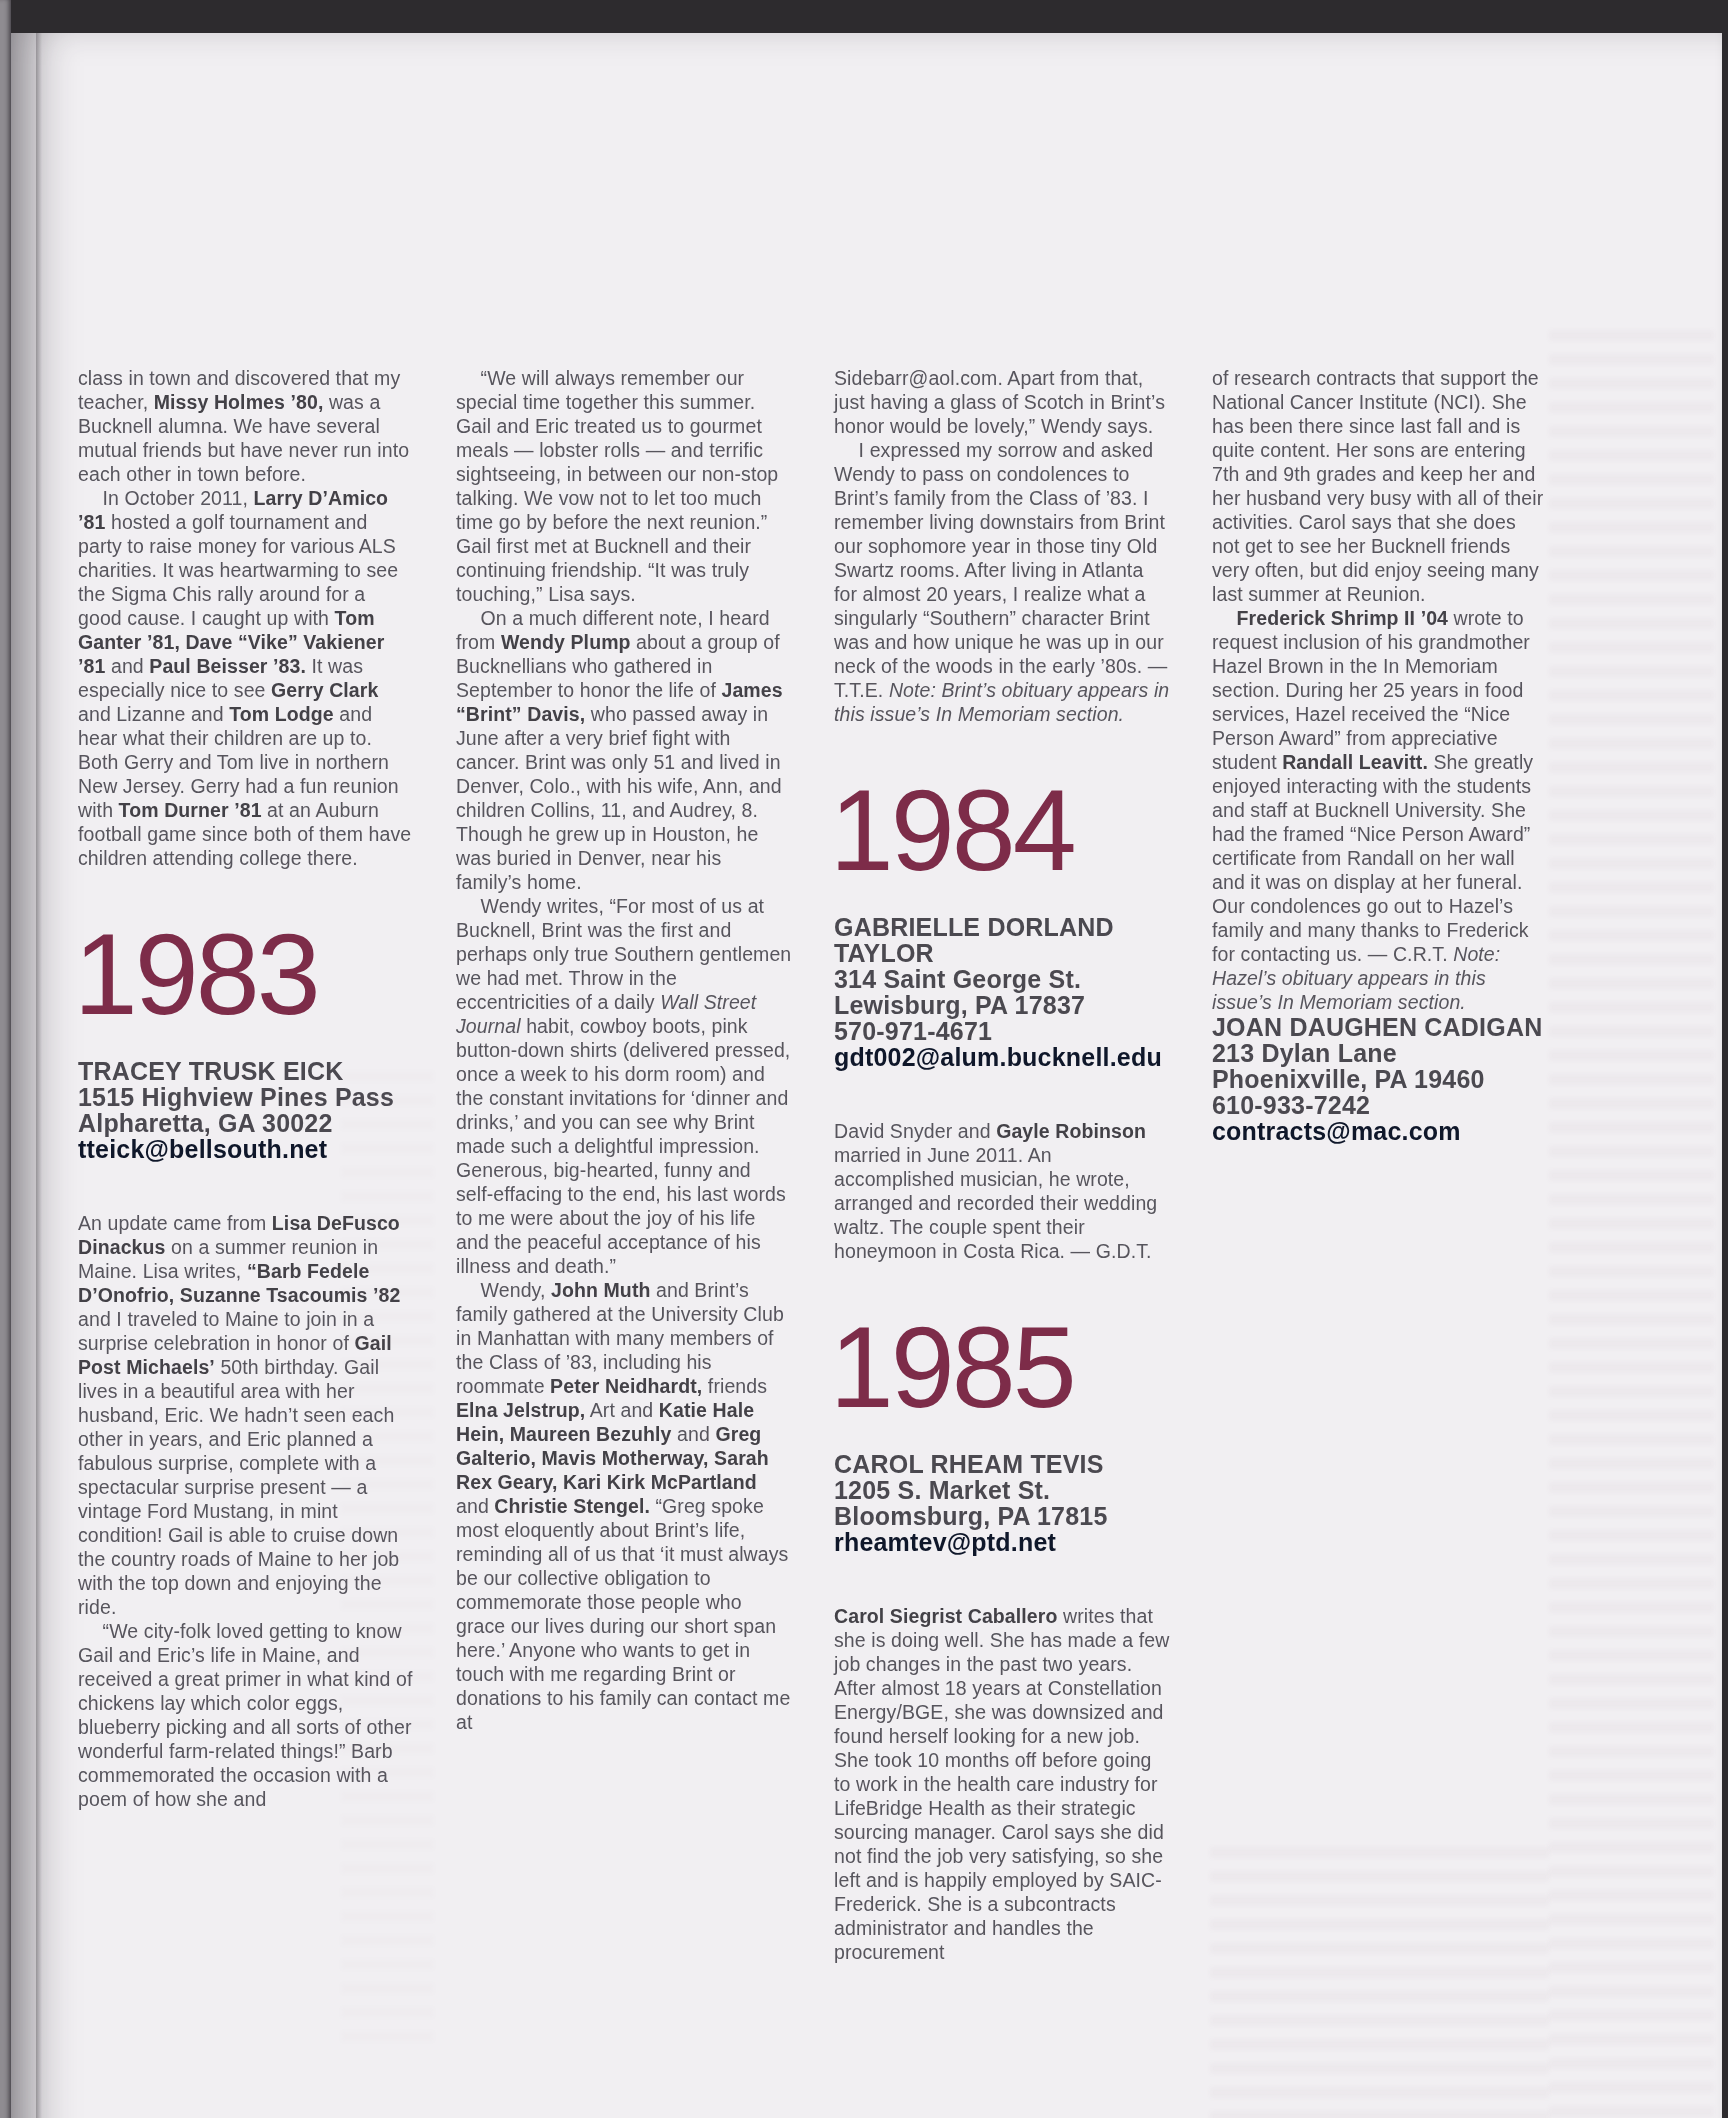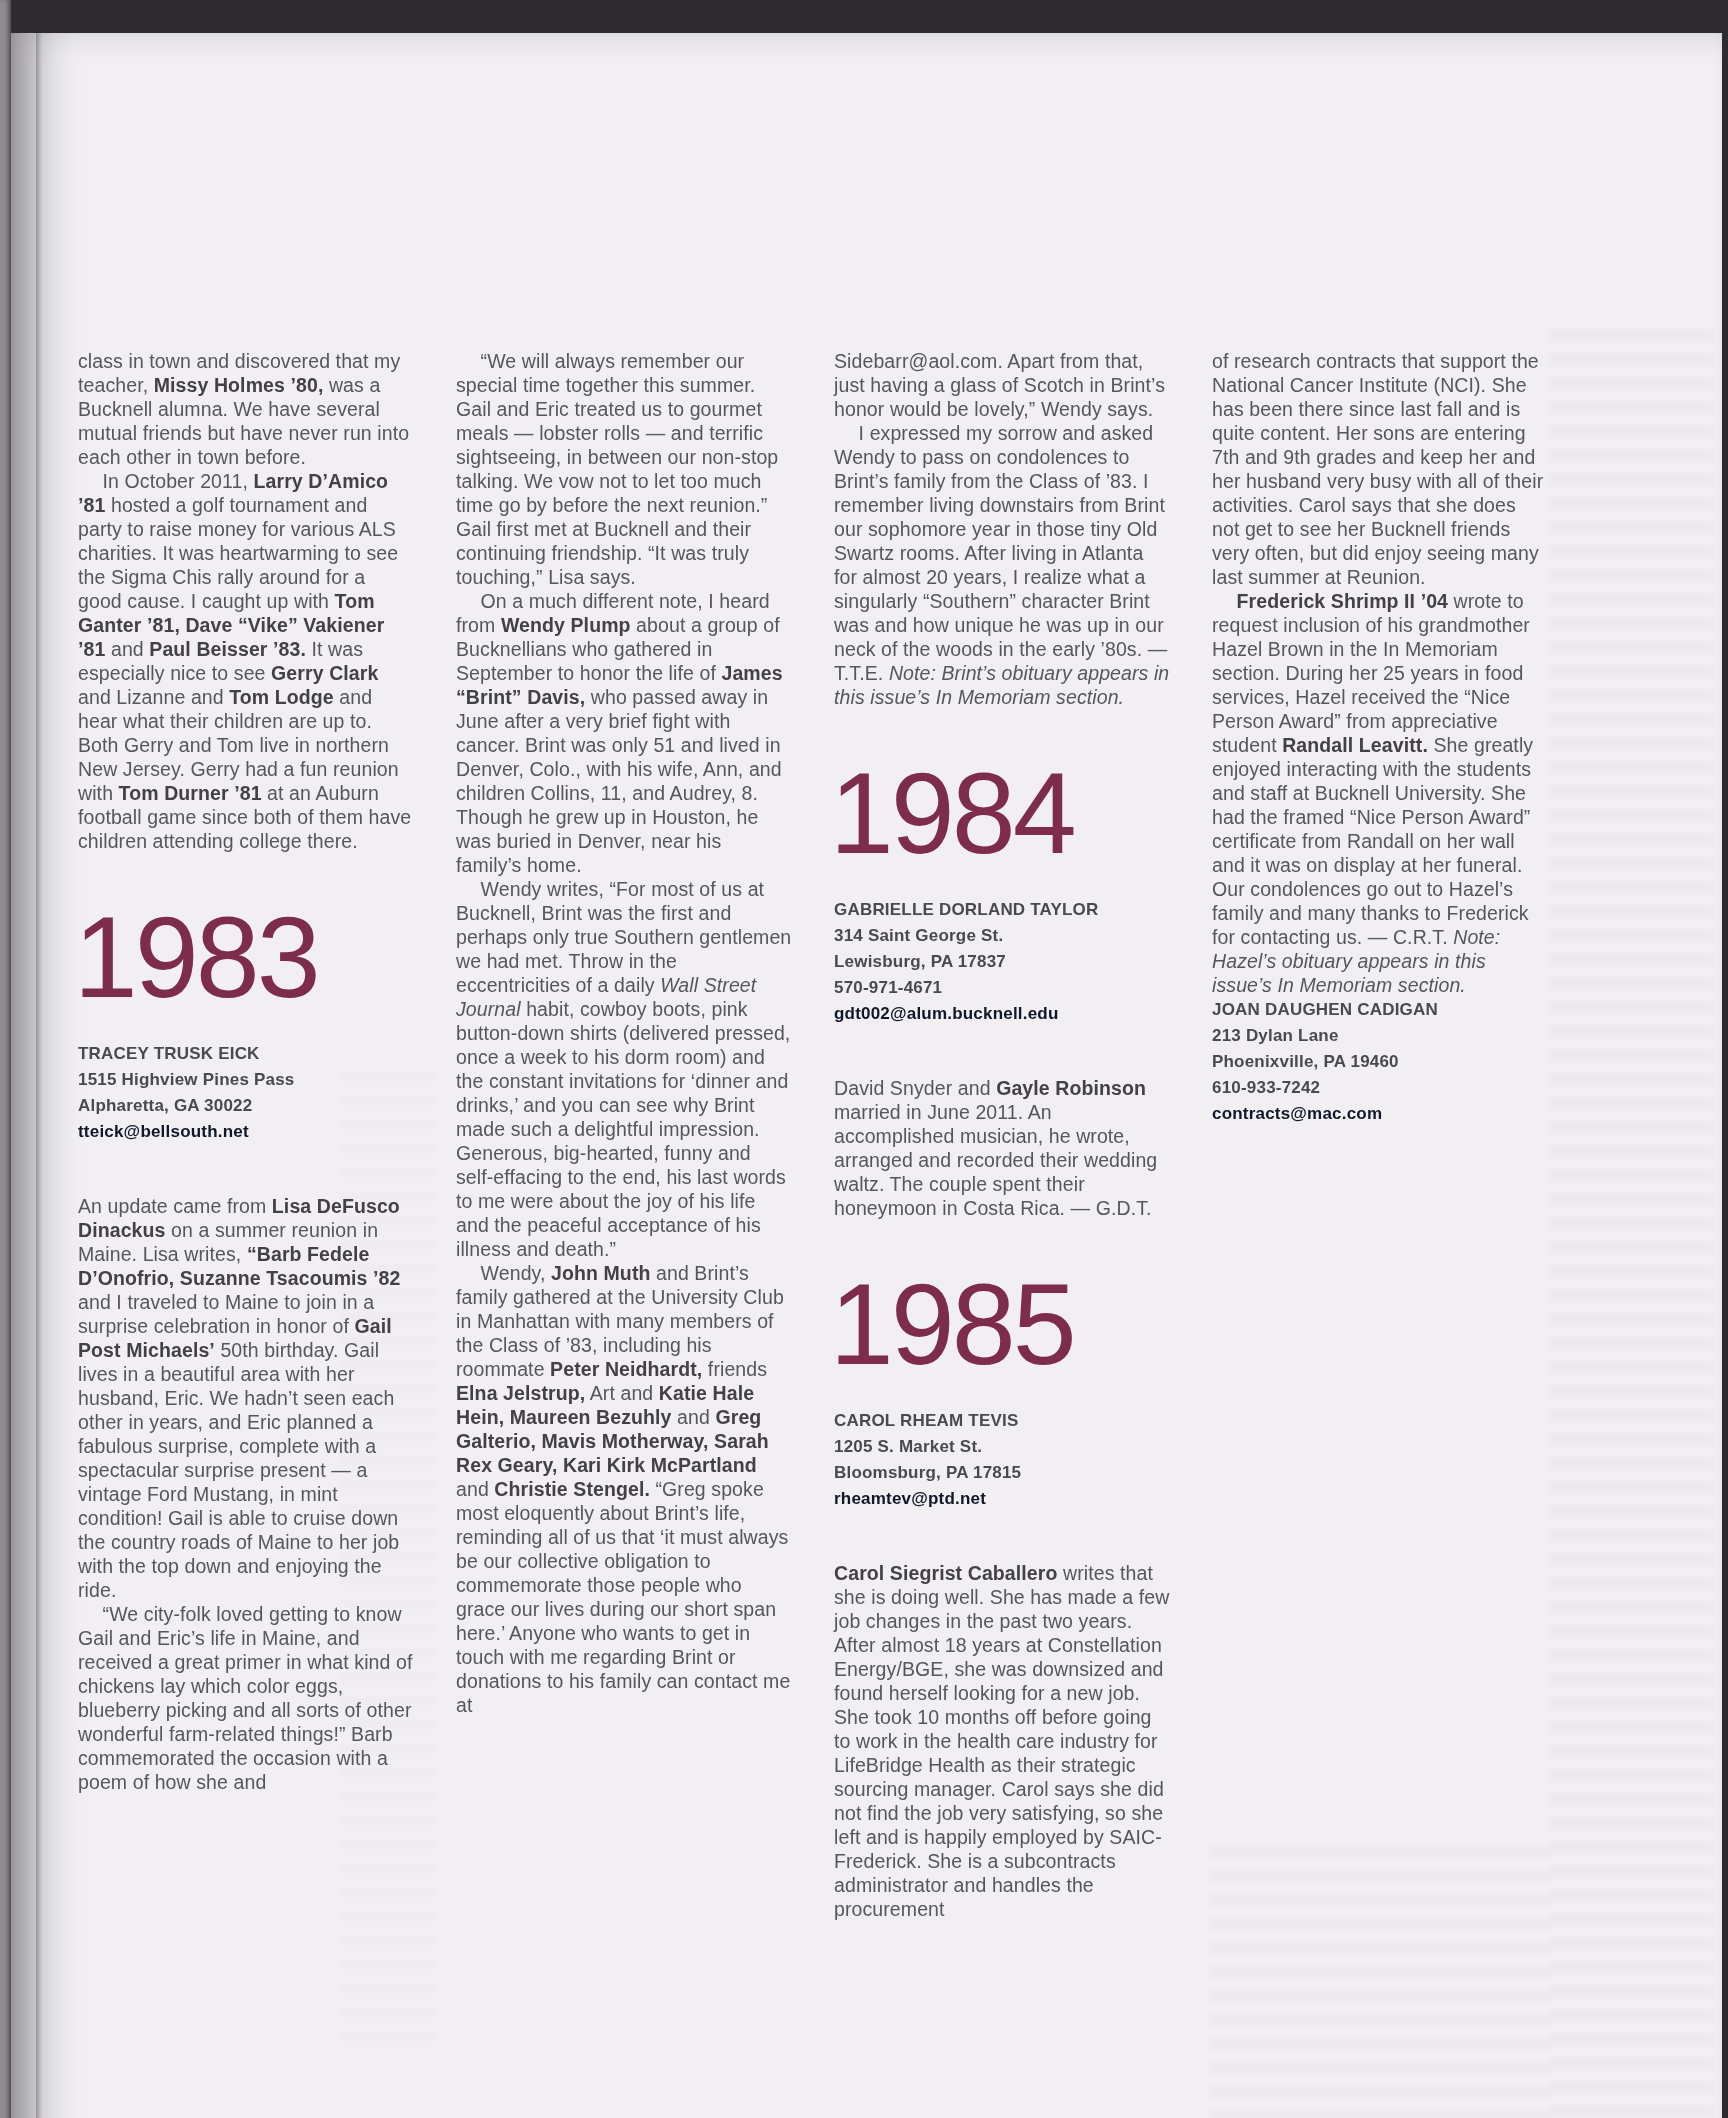--- a/index.html
+++ b/index.html
@@ -3,29 +3,29 @@
 <meta charset="utf-8">
 <title>Scanned magazine page</title>
 <style>
   html,body{margin:0;padding:0;background:#1e1c1f;}
   .stage{position:relative;width:1728px;height:2380px;background:#2d2b2e;overflow:hidden;
          font-family:"Liberation Sans","DejaVu Sans",sans-serif;}
   .paper{position:absolute;left:11px;top:33px;width:1711px;height:2290px;background:#f1eff2;
          box-shadow:inset 40px 0 47px -23px rgba(42,38,45,.55), inset 0 -7.6px 12.7px -7.6px rgba(42,38,45,.35);}
   .gutter-line{position:absolute;left:24.6px;top:0;width:6px;height:100%;
          background:linear-gradient(to right,rgba(60,55,62,.35),rgba(60,55,62,0));}
-  .columns{position:absolute;left:67px;top:316px;display:flex;gap:42px;}
+  .columns{position:absolute;left:67px;top:333px;display:flex;gap:42px;}
   .col{width:336px;}
   .para{font-size:19.5px;line-height:24px;color:#57555d;margin:0;letter-spacing:0.1px;}
   .para.indent{text-indent:24.6px;}
   .para .b{font-weight:bold;color:#434147;}
   .para .i{font-style:italic;}
   .year{font-size:115px;line-height:.92;color:#7d2c49;margin:52px 0 30px -4.2px;letter-spacing:-3px;}
   .contact{margin:0 0 49px 0;}
-  .c-line{font-size:17px;line-height:26px;font-weight:bold;color:#4b4950;letter-spacing:0.2px;}
+  .c-line{font-size:25px;line-height:26px;font-weight:bold;color:#4b4950;letter-spacing:0.2px;}
   .c-line.email{color:#0f172a;}
   .ghost{position:absolute;opacity:.35;filter:blur(2.1px);pointer-events:none;
          background:repeating-linear-gradient(to bottom,rgba(152,120,136,.14) 0 11px,rgba(0,0,0,0) 11px 24px);}
   .band-top{position:absolute;left:0;top:0;width:100%;height:33px;background:#2d2b2e;}
   .band-right{position:absolute;right:0;top:0;width:6px;height:100%;background:#2d2b2e;}
   .band-left{position:absolute;left:0;top:0;width:11px;height:100%;background:#8f8c91;
              box-shadow:inset -4.2px 0 5.1px -2.5px rgba(40,36,42,.8);}
 </style>
 </head>
 <body>

